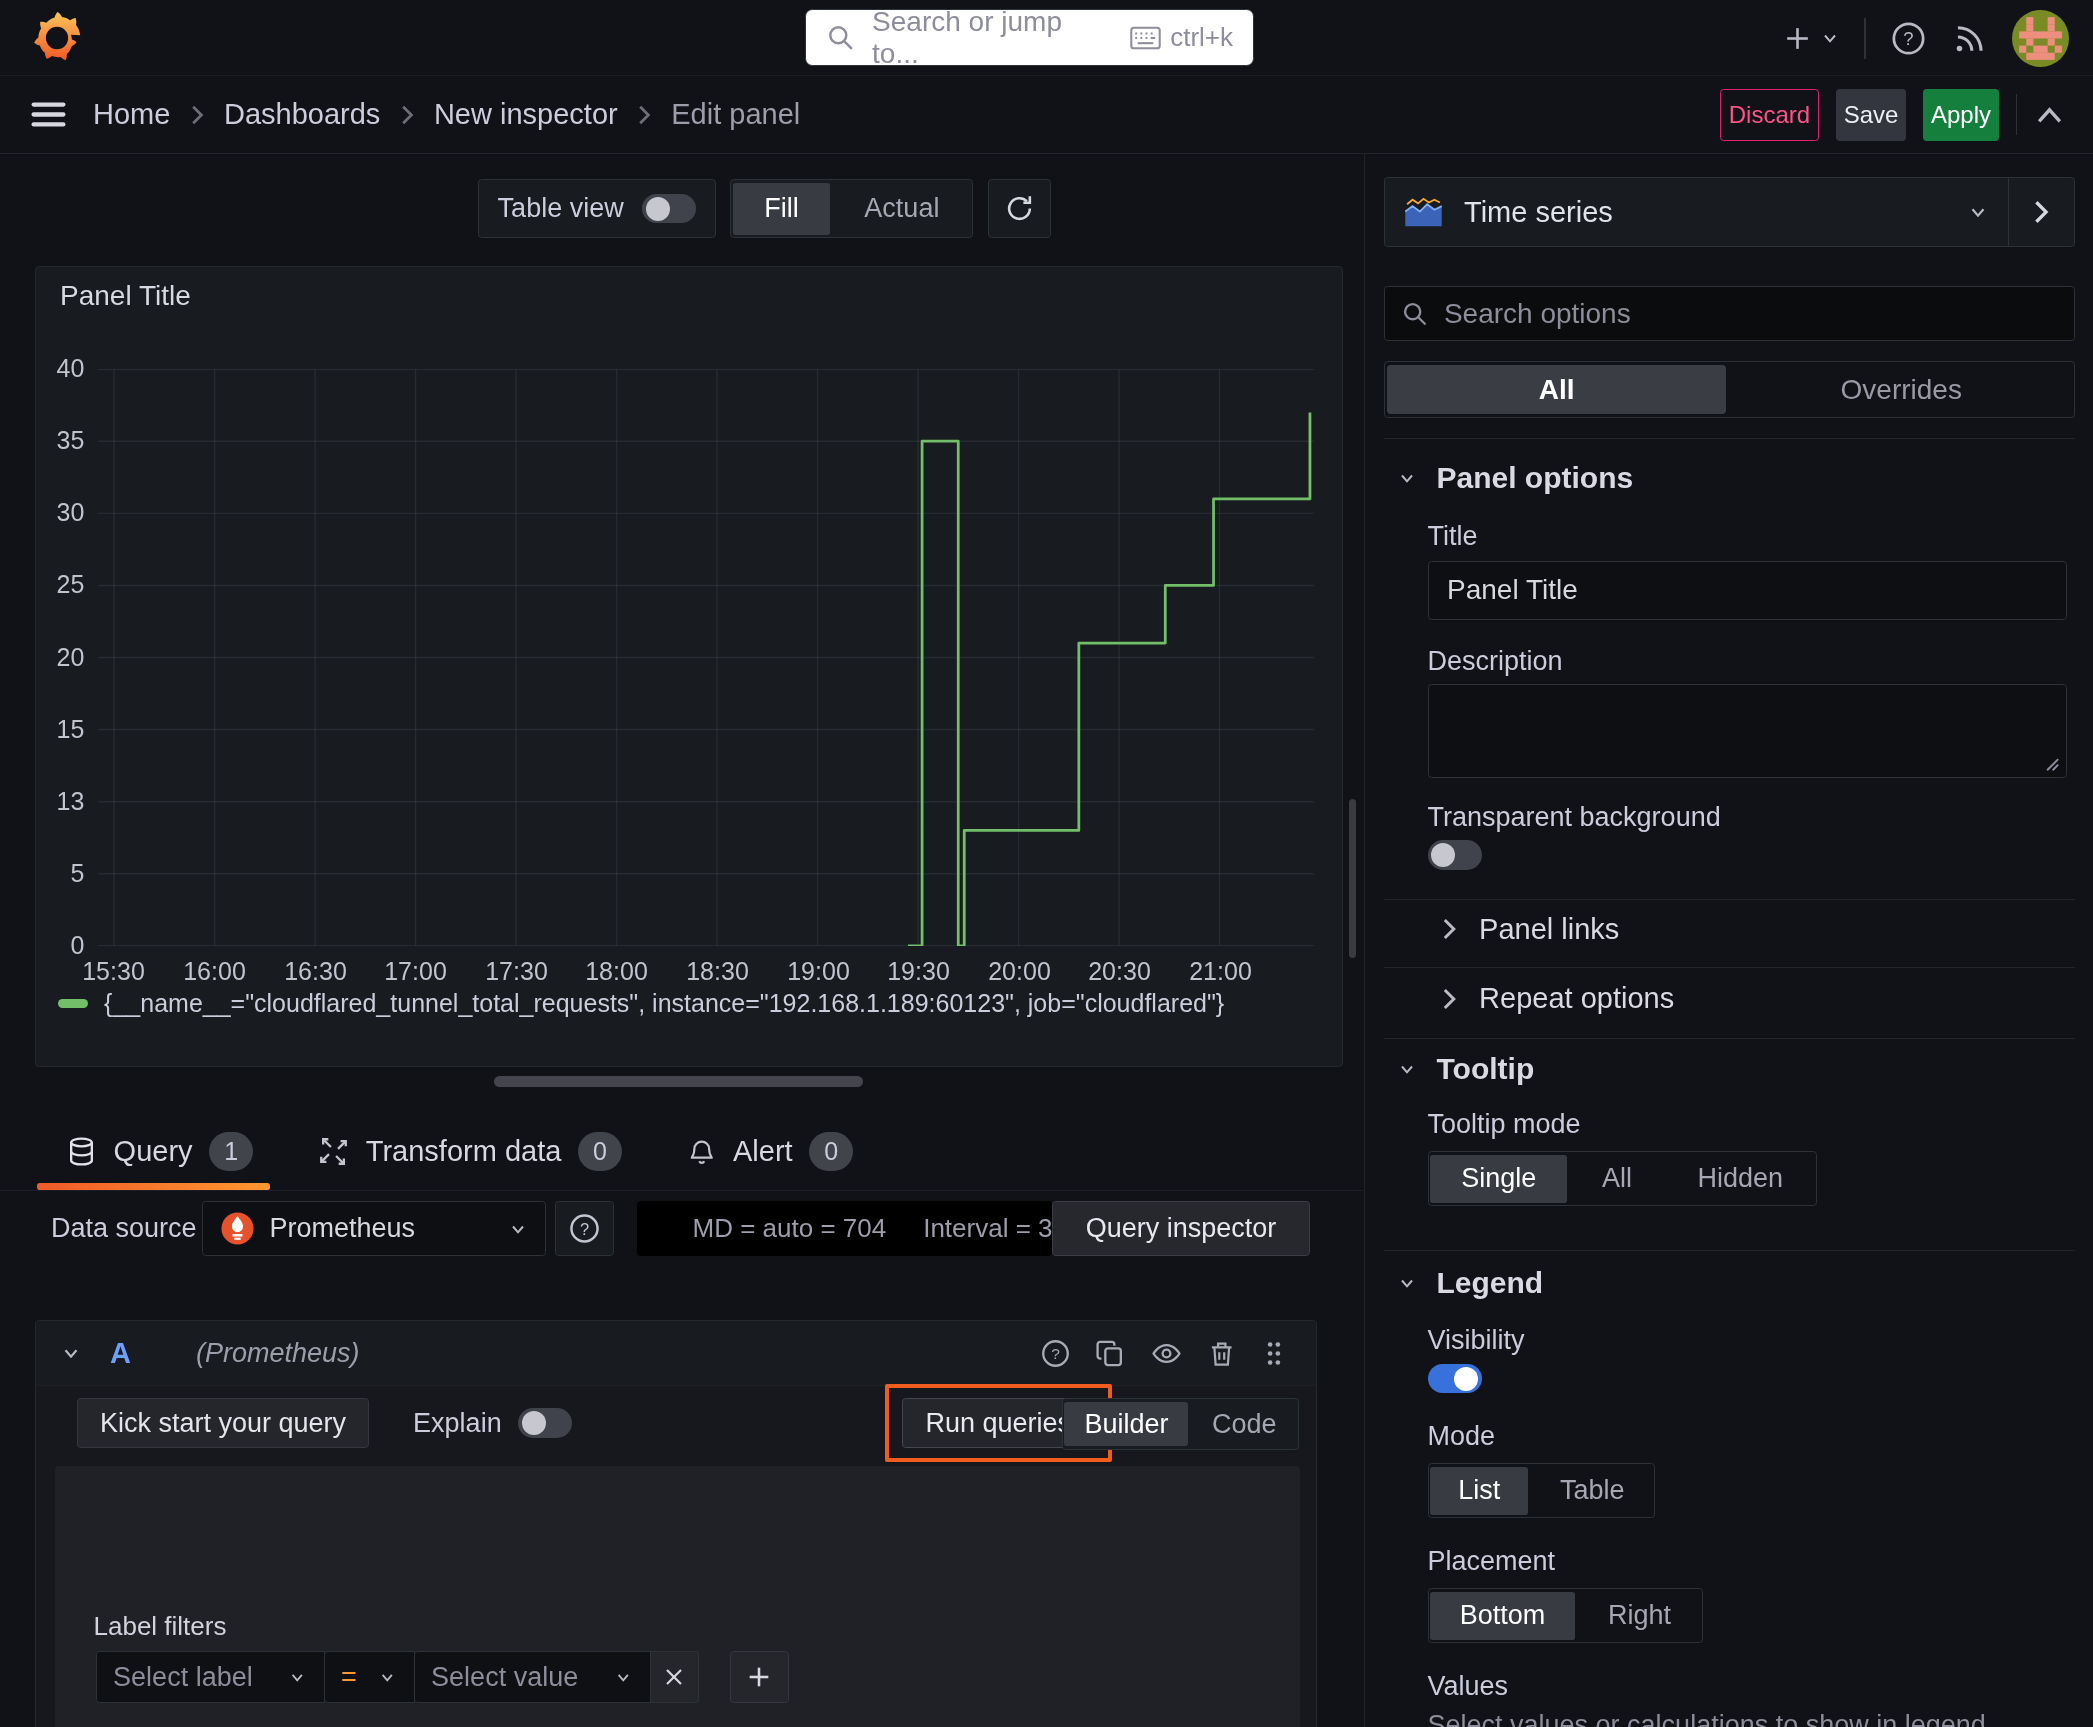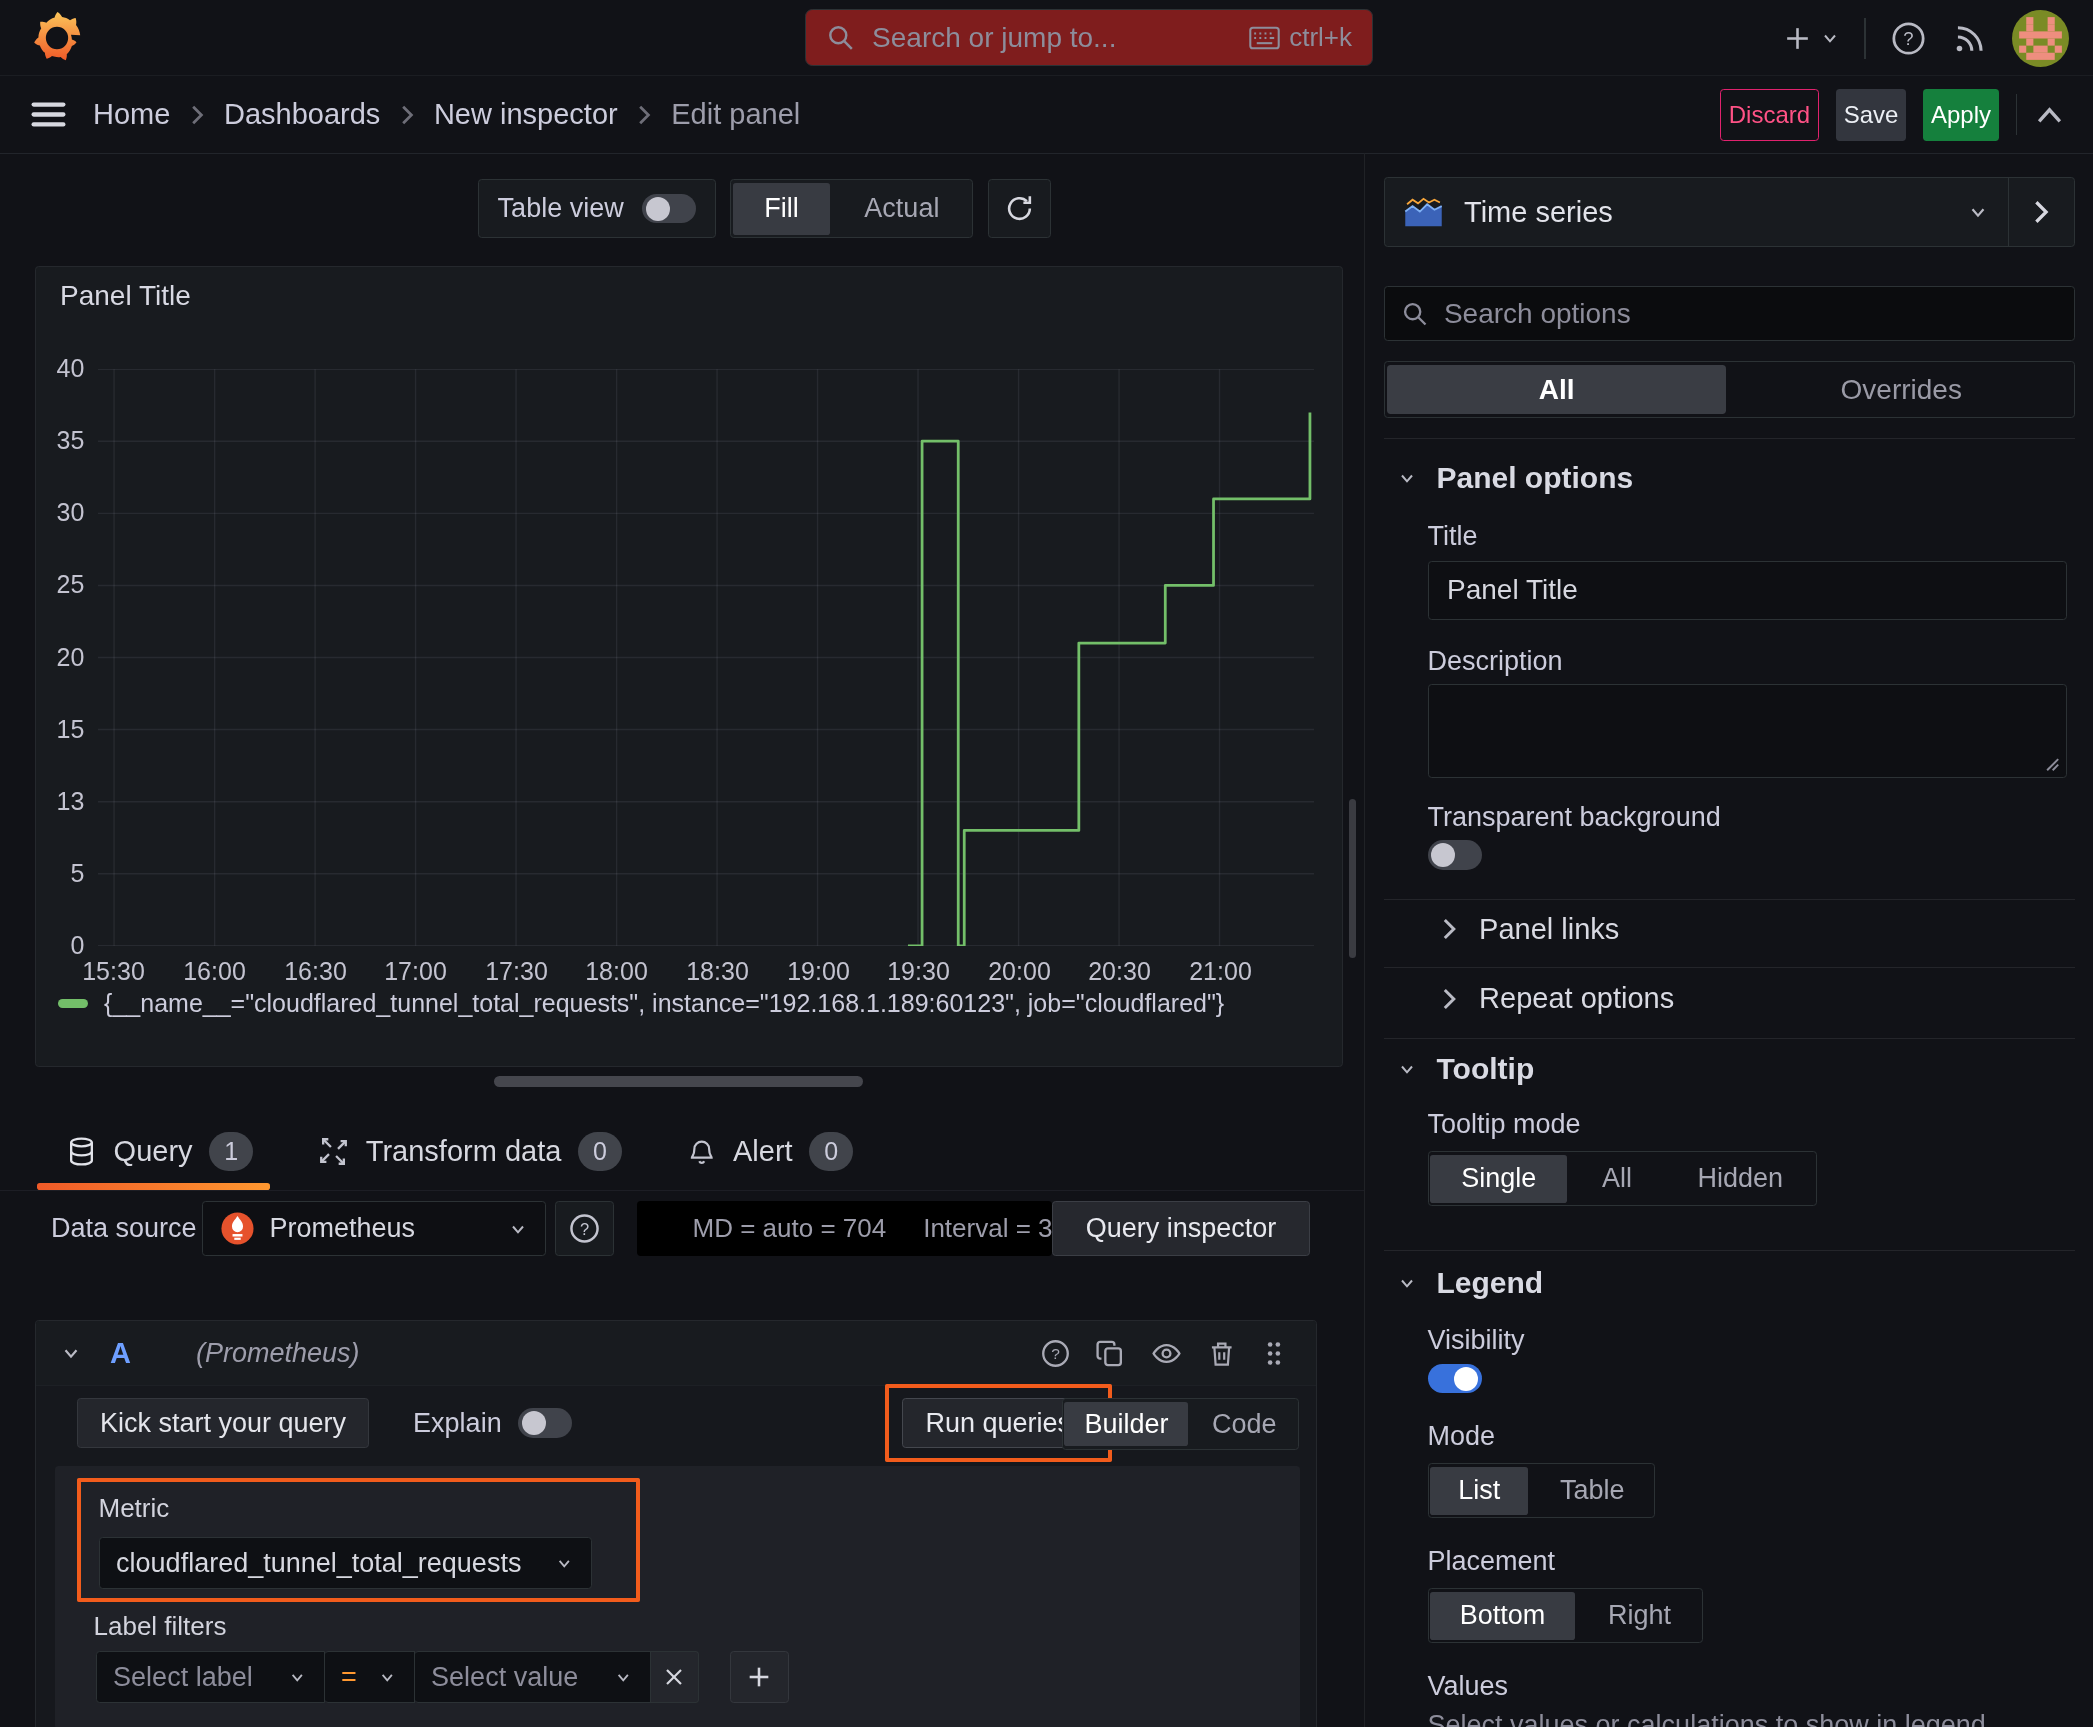--- a/index.html
+++ b/index.html
@@ -7,22 +7,22 @@
   body {
     position:relative; overflow:hidden;
     background:#111217; color:#ccccdc;
     font-family:"Liberation Sans", sans-serif; font-size:27px;
   }
   svg { display:block; }
 
   
   .topbar { position:absolute; top:0; left:0; width:100%; height:76px; border-bottom:1.8px solid #1b1d22; }
   .logo { position:absolute; left:31px; top:11px; width:52px; height:54px; }
-  .searchbox { position:absolute; left:805px; top:9.2px; width:568px; height:57px;
-    background:#7f1d1d; border:1.8px solid #2c3235; border-radius:7.4px;
+  .searchbox { position:absolute; left:805px; top:9.2px; width:449px; height:57px;
+    background:#ffffff; border:1.8px solid #2c3235; border-radius:7.4px;
     display:flex; align-items:center; gap:16.6px; padding:0 20px; }
   .searchbox .ph { color:#8d8d9b; font-size:28px; flex:1; }
   .kbd-hint { display:flex; align-items:center; gap:9.2px; color:#8d8d9b; font-size:26px; }
   .top-right { position:absolute; right:24px; top:0; height:76px; display:flex; align-items:center; gap:24px; }
   .vdiv { width:1.8px; height:41px; background:#2c3235; }
   .avatar { width:57px; height:57px; border-radius:50%; overflow:hidden; }
 
   
   .navbar { position:absolute; top:76px; left:0; width:100%; height:78px;
     border-bottom:1.8px solid #22252b; display:flex; align-items:center; padding:0 28px; }
@@ -514,30 +514,20 @@
     <div class="runwrap">
       <div class="btn-run">Run queries</div>
       <div class="hl run-hl"></div>
     </div>
     <div class="bcwrap segwrap seg-bc">
       <div class="seg active">Builder</div>
       <div class="seg">Code</div>
     </div>
 
     <div class="builder">
-      <div class="metricwrap">
-        <div class="metric-label">Metric</div>
-        <div class="dd">
-          <span class="dtext">cloudflared_tunnel_total_requests</span>
-          <svg width="18.5" height="18.5" viewBox="0 0 24 24" fill="none" stroke="#b9bac4" stroke-width="2.4">
-              <polyline points="6 9 12 16 18 9"></polyline>
-            </svg>
-        </div>
-        <div class="hl metric-hl"></div>
-      </div>
       <div class="lf-label">Label filters</div>
       <div class="lf-row">
         <div class="dd w-label">
           <span class="dtext placeholder">Select label</span>
           <svg width="18.5" height="18.5" viewBox="0 0 24 24" fill="none" stroke="#b9bac4" stroke-width="2.4">
               <polyline points="6 9 12 16 18 9"></polyline>
             </svg>
         </div>
         <div class="dd w-op">
           <span class="op">=</span>

